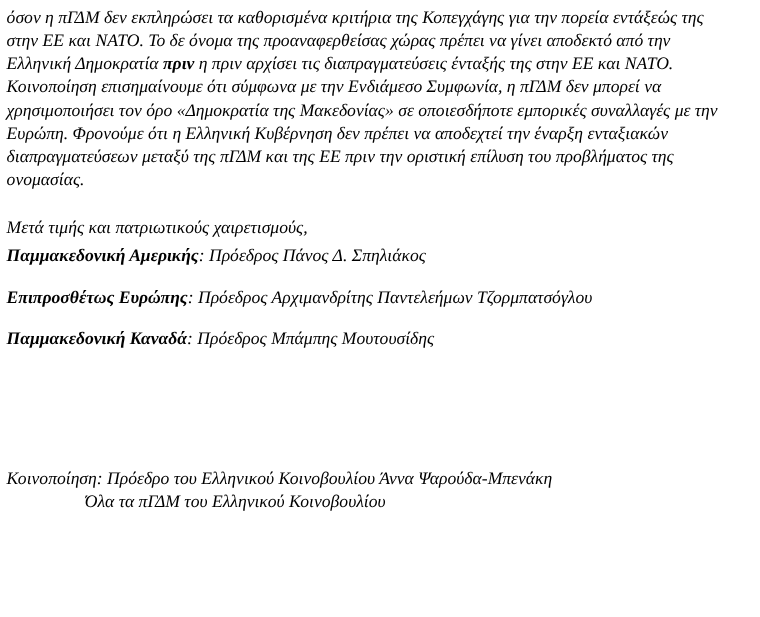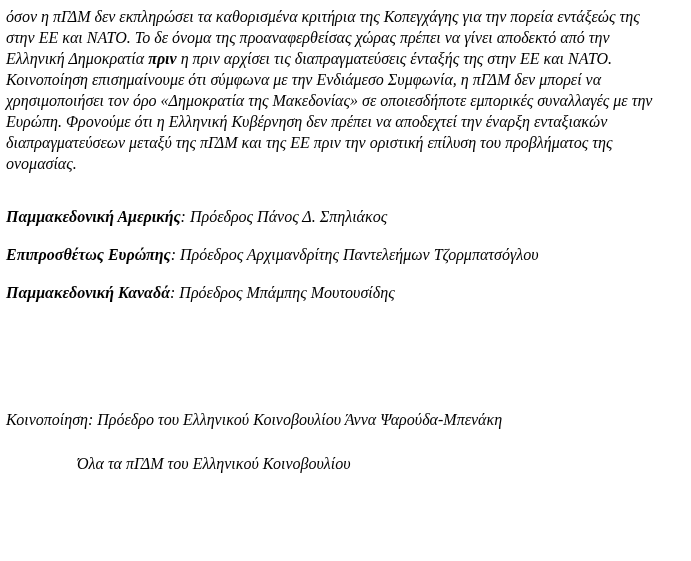--- a/index.html
+++ b/index.html
@@ -17,41 +17,42 @@
     height: 561px;
     padding: 6px 4px 0 6px;
     font-size: 16px;
     line-height: 21px;
     font-style: italic;
   }
   .line { white-space: nowrap; }
   .b { font-weight: bold; }
   .closing { margin-top: 23px; white-space: nowrap; }
   .sig { margin-top: 17px; white-space: nowrap; }
-  .sig-first { margin-top: 32px; }
+  .sig-first { margin-top: 4px; }
   .cc { margin-top: 106px; }
-  .cc-line { white-space: nowrap; margin-top: 23px; }
+  .cc-line { white-space: nowrap; }
   .cc-indent { padding-left: 71px; }
 </style>
 </head>
 <body>
 
 <div class="page">
 
   <div class="para">
     <div class="line">όσον η πΓΔΜ δεν εκπληρώσει τα καθορισμένα κριτήρια της Κοπεγχάγης για την πορεία εντάξεώς της</div>
     <div class="line">στην ΕΕ και ΝΑΤΟ. Το δε όνομα της προαναφερθείσας χώρας πρέπει να γίνει αποδεκτό από την</div>
     <div class="line"><span>Ελληνική Δημοκρατία </span><span class="b">πριν</span><span> η πριν αρχίσει τις διαπραγματεύσεις ένταξής της στην ΕΕ και ΝΑΤΟ.</span></div>
     <div class="line">Κοινοποίηση επισημαίνουμε ότι σύμφωνα με την Ενδιάμεσο Συμφωνία, η πΓΔΜ δεν μπορεί να</div>
     <div class="line">χρησιμοποιήσει τον όρο «Δημοκρατία της Μακεδονίας» σε οποιεσδήποτε εμπορικές συναλλαγές με την</div>
     <div class="line">Ευρώπη. Φρονούμε ότι η Ελληνική Κυβέρνηση δεν πρέπει να αποδεχτεί την έναρξη ενταξιακών</div>
     <div class="line">διαπραγματεύσεων μεταξύ της πΓΔΜ και της ΕΕ πριν την οριστική επίλυση του προβλήματος της</div>
     <div class="line">ονομασίας.</div>
   </div>
 
+  <div class="closing">Μετά τιμής και πατριωτικούς χαιρετισμούς,</div>
 
   <div class="sig sig-first"><span class="b">Παμμακεδονική Αμερικής</span><span>: Πρόεδρος Πάνος Δ. Σπηλιάκος</span></div>
 
 
 
   <div class="sig"><span class="b">Επιπροσθέτως Ευρώπης</span><span>: Πρόεδρος Αρχιμανδρίτης Παντελεήμων Τζορμπατσόγλου</span></div>
 
   <div class="sig"><span class="b">Παμμακεδονική Καναδά</span><span>: Πρόεδρος Μπάμπης Μουτουσίδης</span></div>
 
   <div class="cc">

